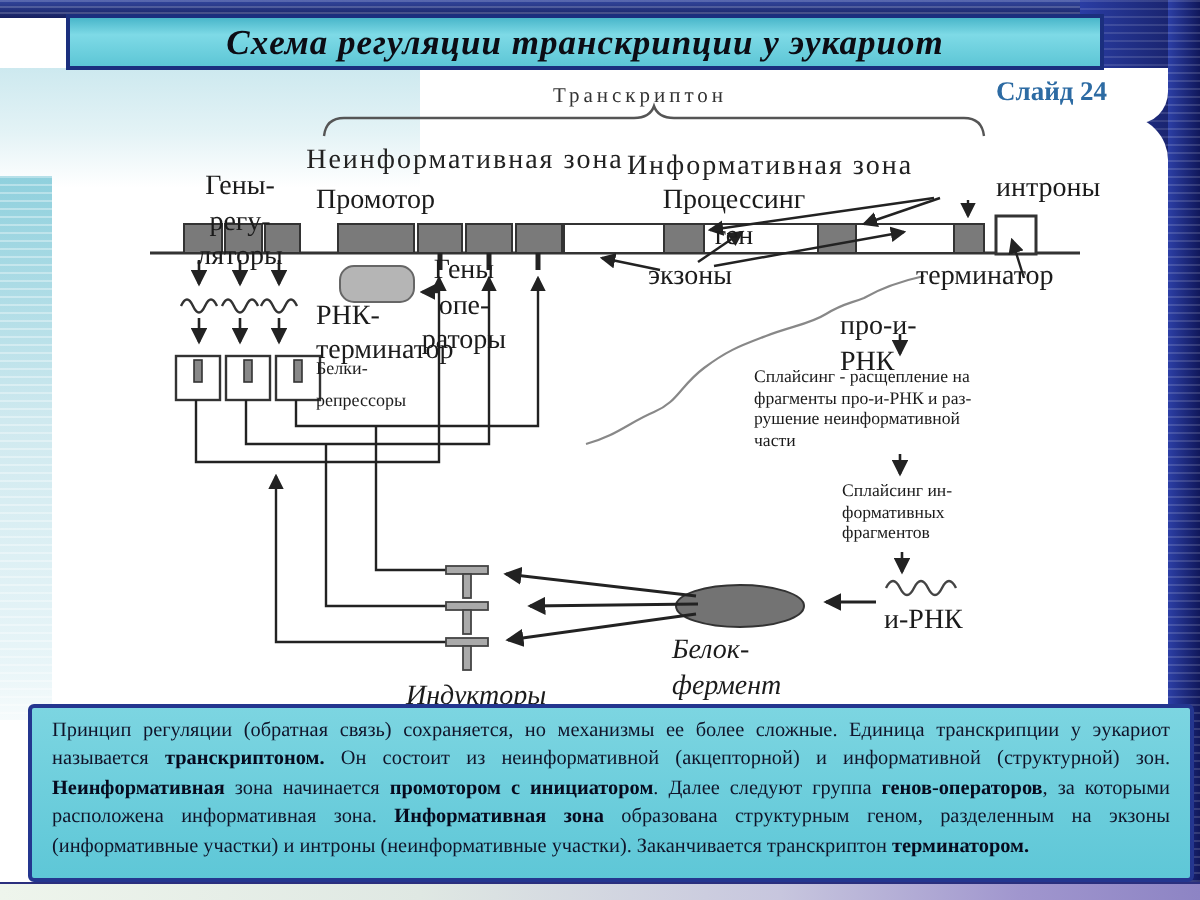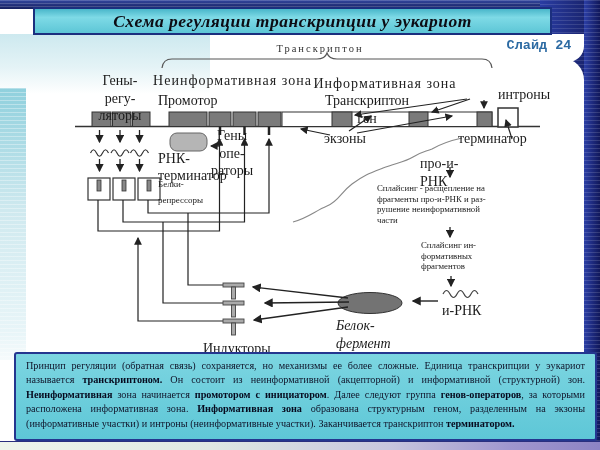--- a/index.html
+++ b/index.html
@@ -25,22 +25,22 @@
   .white-b{left:26px;top:58px;width:558px;height:296px;background:#fff;border-top-right-radius:22px;}
   .white-tab{left:498px;top:34px;width:86px;height:28px;background:#fff;border-bottom-right-radius:16px;}
   .bottom-strip{left:0;top:441px;width:600px;height:9px;border-top:1.5px solid #2a2f7e;
     background:linear-gradient(90deg,#eef5ec,#dfe8e3 35%,#c7c6de 65%,#a096ce 85%,#8d84c4);}
   
   .title-bar{left:33px;top:7px;width:519px;height:28px;
     border:2.5px solid #1b2f7e;box-sizing:border-box;
     background:linear-gradient(180deg,#49b6ca,#7edae6 35%,#5dc6d6);
     display:flex;align-items:center;justify-content:center;
     font-weight:bold;font-style:italic;font-size:17.5px;color:#0c0c14;letter-spacing:.5px;text-align:center;}
-  .slide-num{left:498px;top:38px;width:82px;height:20px;text-align:center;
-    font-weight:bold;font-size:13.5px;color:#2d6ba3;font-family:Liberation Mono, monospace;}
+  .slide-num{left:498px;top:38px;width:82px;height:20px;text-align:left;
+    font-weight:bold;font-size:13.5px;color:#2d6ba3;}
   
   .lbl{position:absolute;font-size:14px;color:#1b1b1b;text-align:center;
        white-space:pre-line;line-height:1.25;}
   .ll{text-align:left;}
   .sp2{font-size:10.5px;letter-spacing:2px;color:#333;}
   .sp1{letter-spacing:1px;color:#222;}
   .sm{font-size:8.8px;line-height:1.22;}
   .gap{line-height:1.75;font-size:9px;}
   svg{position:absolute;left:0;top:0;}
   
@@ -175,38 +175,38 @@
     <path d="M484,100 V108" marker-end="url(#ah)"></path>
     <path d="M330,135 L301,129" marker-end="url(#ah)"></path>
     <path d="M349,131 L371,116" marker-end="url(#ah)"></path>
     <path d="M357,133 L452,116" marker-end="url(#ah)"></path>
   </g>
 </svg>
 
 <div class="lbl sp2" style="left:225px;top:42px;width:190px;">Транскриптон</div>
 <div class="lbl sp1" style="left:150px;top:72px;width:165px;">Неинформативная зона</div>
 <div class="lbl sp1" style="left:305px;top:75px;width:160px;">Информативная зона</div>
-<div class="lbl" style="left:88px;top:72px;width:64px;">Гены- регу-
+<div class="lbl" style="left:88px;top:85px;width:64px;">Гены- регу-
 ляторы</div>
 <div class="lbl" style="left:158px;top:92px;width:54px;">Промотор</div>
 <div class="lbl" style="left:204px;top:90px;width:56px;margin-top:37px;">Гены опе-
 раторы</div>
-<div class="lbl" style="left:322px;top:92px;width:90px;">Транскриптон ген</div>
+<div class="lbl" style="left:322px;top:92px;width:90px;">Процессинг ген</div>
 <div class="lbl" style="left:462px;top:86px;width:50px;margin-left:36px;">интроны</div>
 <div class="lbl" style="left:324px;top:130px;width:40px;">экзоны</div>
 <div class="lbl" style="left:458px;top:130px;width:60px;">терминатор</div>
 <div class="lbl ll" style="left:158px;top:151px;width:60px;line-height:1.2;">РНК-
 терминатор</div>
 <div class="lbl ll gap" style="left:158px;top:177px;width:66px;">Белки-
 репрессоры</div>
 <div class="lbl ll" style="left:420px;top:155px;width:60px;">про-и-РНК</div>
 <div class="lbl ll sm" style="left:377px;top:183px;width:148px;">Сплайсинг - расщепление на
 фрагменты про-и-РНК и раз-
 рушение неинформативной
 части</div>
 <div class="lbl ll sm" style="left:421px;top:240px;width:90px;">Сплайсинг ин-
 формативных
 фрагментов</div>
 <div class="lbl ll" style="left:442px;top:302px;width:45px;">и-РНК</div>
 <div class="lbl ll" style="left:336px;top:317px;width:85px;font-style:italic;">Белок-фермент</div>
-<div class="lbl" style="left:203px;top:340px;width:64px;">Индукторы</div>
+<div class="lbl" style="left:203px;top:340px;width:64px;font-style:italic;">Индукторы</div>
 
 <div class="abs footer-box"><span>Принцип регуляции (обратная связь) сохраняется, но механизмы ее более сложные. Единица транскрипции у эукариот называется </span><b>транскриптоном.</b><span> Он состоит из неинформативной (акцепторной) и информативной (структурной) зон. </span><b>Неинформативная</b><span> зона начинается </span><b>промотором с инициатором</b><span>. Далее следуют группа </span><b>генов-операторов</b><span>, за которыми расположена информативная зона. </span><b>Информативная зона</b><span> образована структурным геном, разделенным на экзоны (информативные участки) и интроны (неинформативные участки). Заканчивается транскриптон </span><b>терминатором.</b></div>
 
 </body></html>

